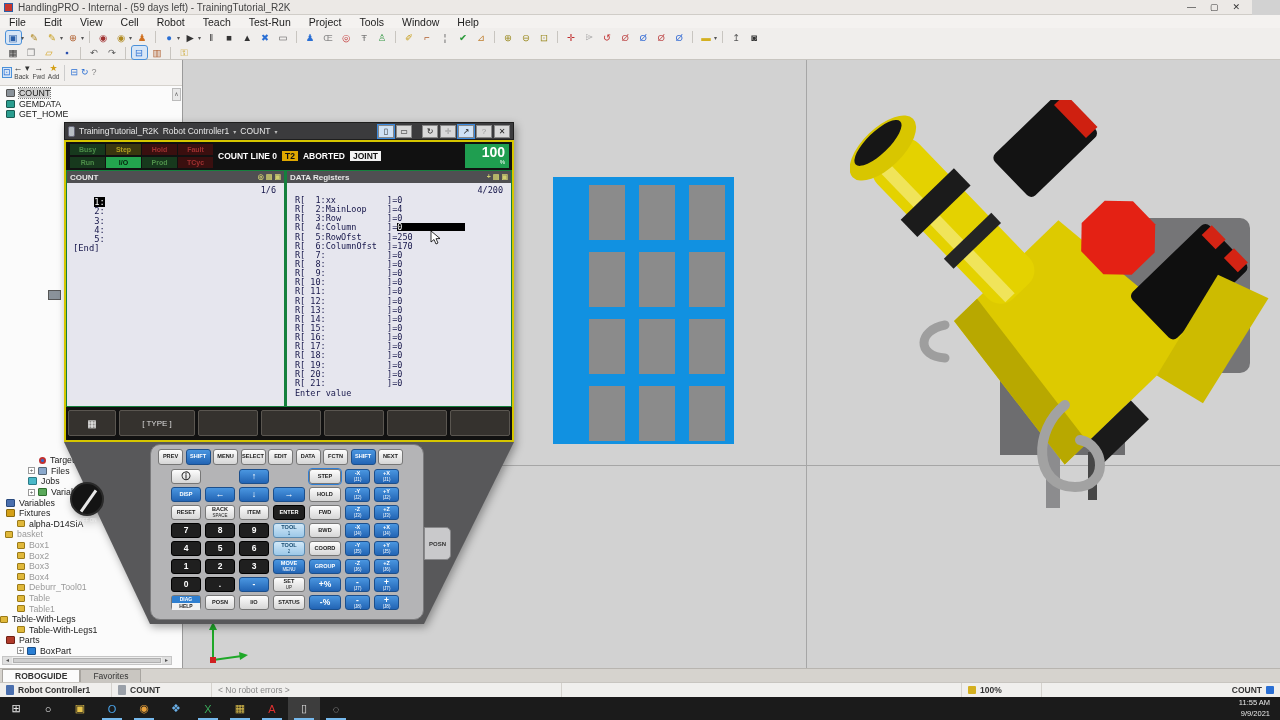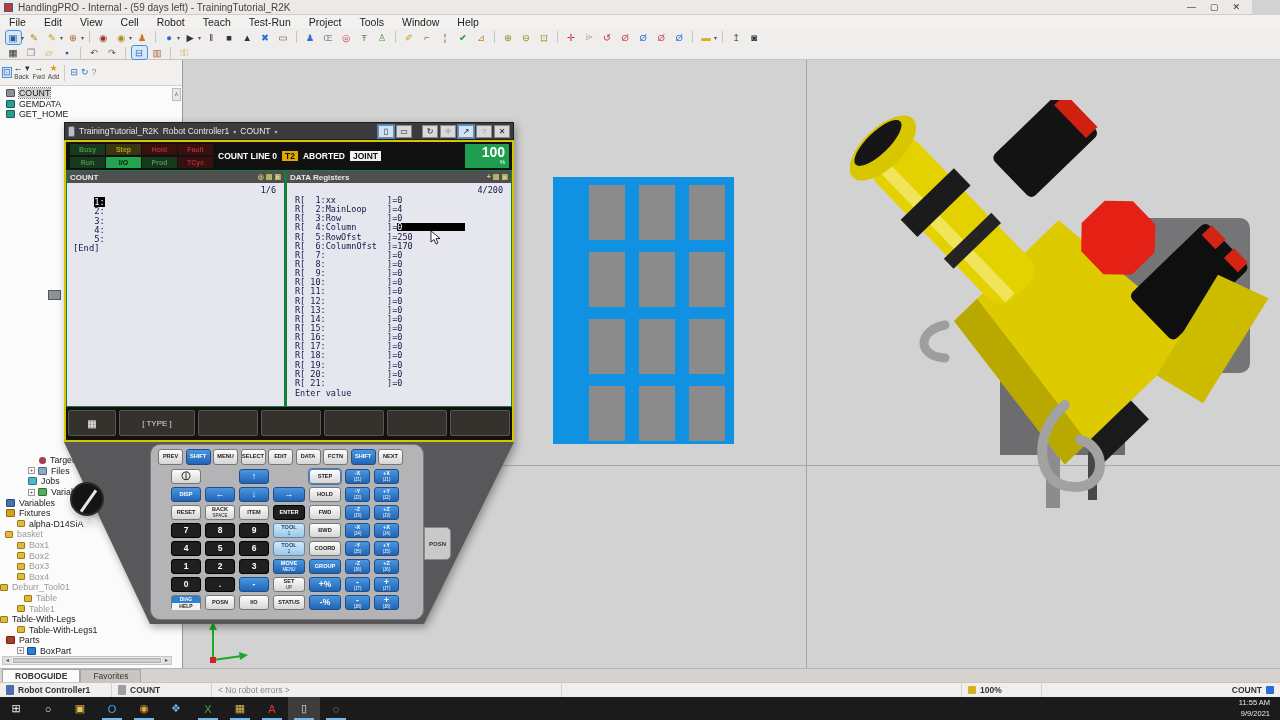--- a/index.html
+++ b/index.html
@@ -387,25 +387,25 @@
           <span class="tl">Box2</span>
         </div>
         <div class="trow tgray" style="padding-left: 17px;">
           <span class="ti ti-fixture"></span>
           <span class="tl">Box3</span>
         </div>
         <div class="trow tgray" style="padding-left: 17px;">
           <span class="ti ti-fixture"></span>
           <span class="tl">Box4</span>
         </div>
-        <div class="trow tgray" style="">
+        <div class="trow tgray" style="padding-left: 17px;">
           <span class="ti ti-fixture"></span>
           <span class="tl">Deburr_Tool01</span>
         </div>
-        <div class="trow tgray" style="padding-left: 17px; margin-left: 7px;">
+        <div class="trow tgray" style="padding-left: 17px;">
           <span class="ti ti-fixture"></span>
           <span class="tl">Table</span>
         </div>
         <div class="trow tgray" style="padding-left: 17px;">
           <span class="ti ti-fixture"></span>
           <span class="tl">Table1</span>
         </div>
         <div class="trow" style="">
           <span class="ti ti-fixture"></span>
           <span class="tl">Table-With-Legs</span>

